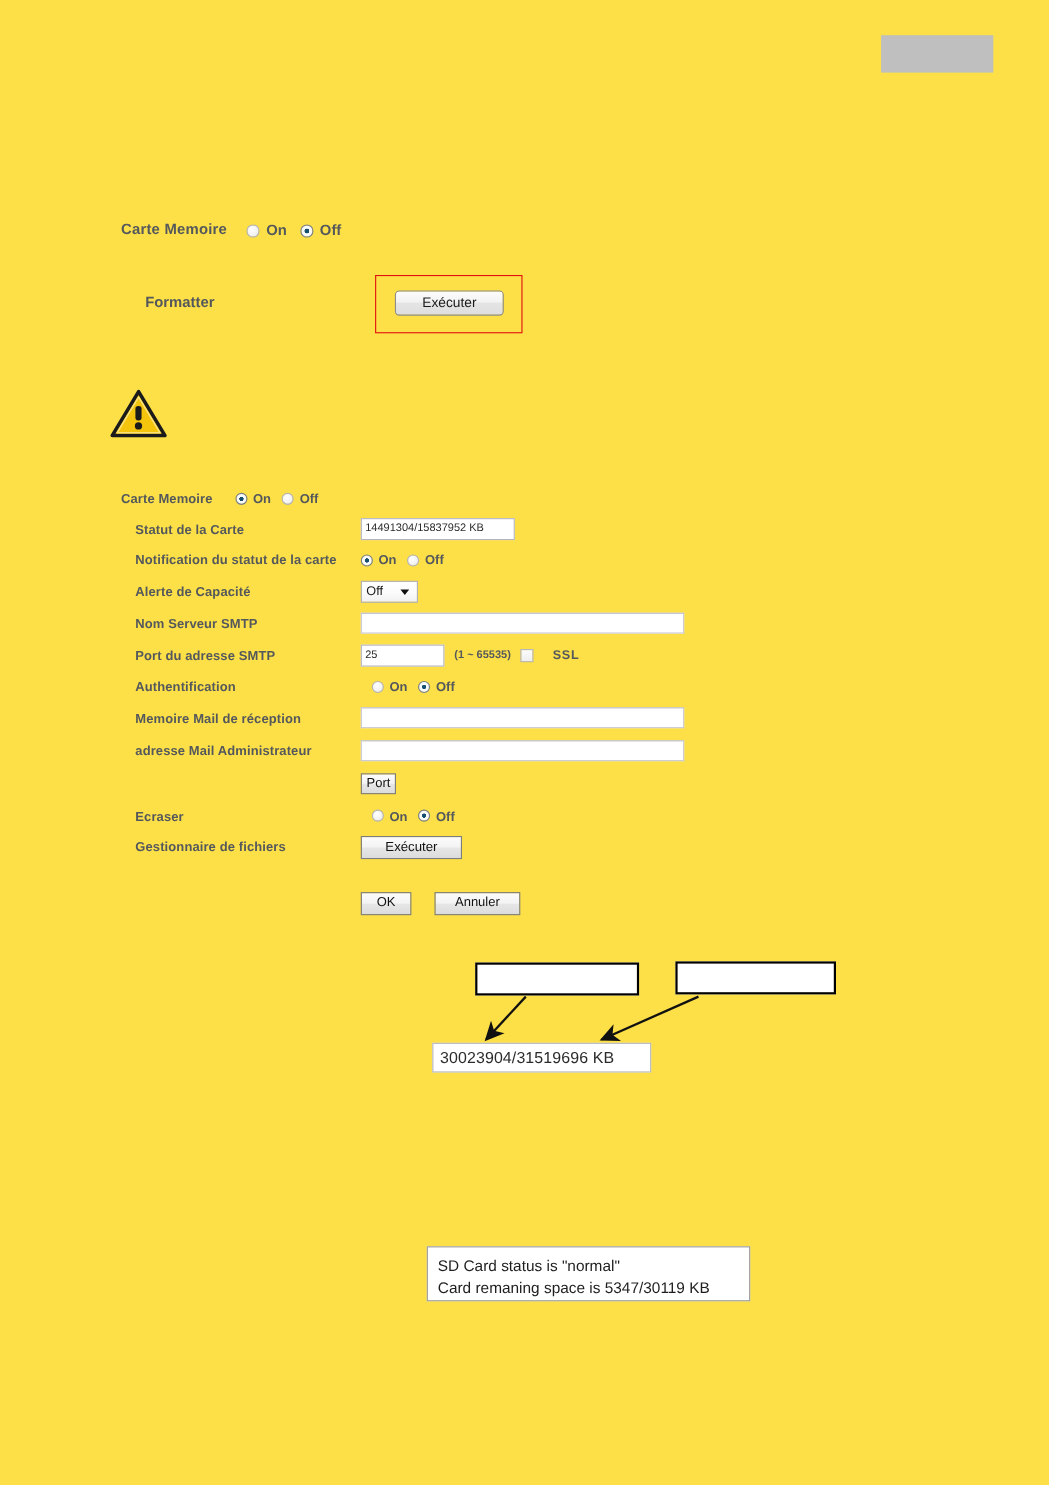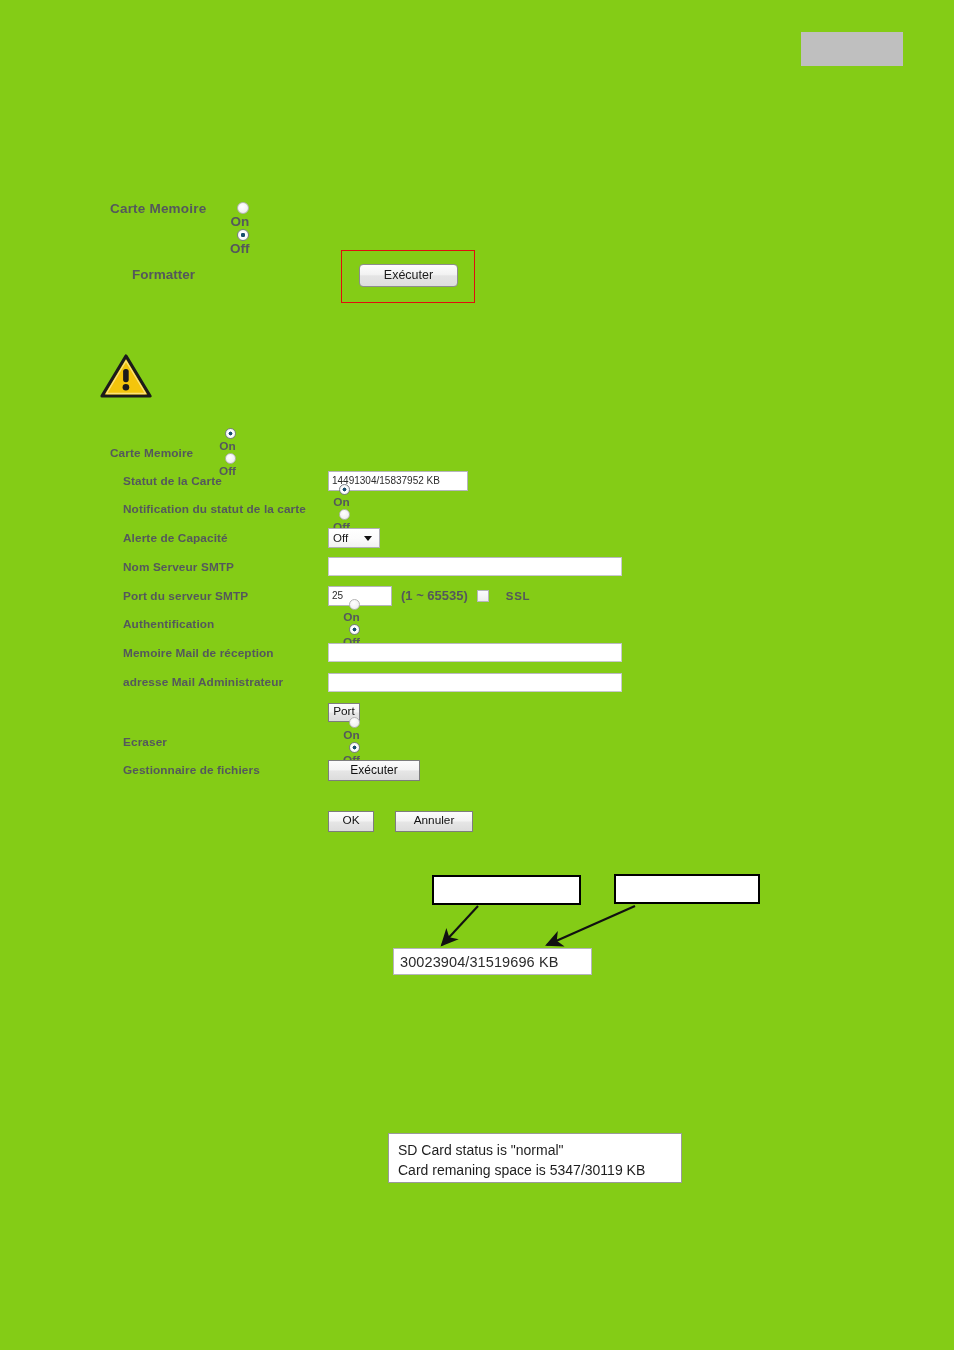--- a/index.html
+++ b/index.html
@@ -9,21 +9,21 @@
     background: #ffffff;
   }
   body {
     font-family: "Liberation Sans", sans-serif;
     color: #000;
   }
   #page {
     position: relative;
     width: 954px;
     height: 1350px;
-    background: #84cc16;
+    background: #fde047;
     overflow: hidden;
   }
 
   
   .abs { position: absolute; }
 
   
   .gray-block {
     left: 801px; top: 32px;
     width: 102px; height: 34px;
@@ -32,21 +32,21 @@
 
   
   .s1-label {
     left: 110px; top: 201px;
     font-size: 13.5px;
     font-weight: bold;
     color: #54585c;
     letter-spacing: .2px;
     white-space: nowrap;
   }
-  .radio-row { display: flex; align-items: center; flex-direction: column; }
+  .radio-row { display: flex; align-items: center; }
   .radio {
     display: inline-block;
     width: 12px; height: 12px;
     border-radius: 50%;
     box-sizing: border-box;
     border: 1px solid #b4b4b4;
     background: radial-gradient(circle at 40% 35%, #ffffff 0%, #f2f2f2 60%, #e2e2e2 100%);
     vertical-align: middle;
   }
   .radio.on {
@@ -135,21 +135,21 @@
     border-top-color: #b9b9c2;
     background: #ffffff;
     font-family: Liberation Sans, sans-serif;
     font-size: 10px;
     color: #2b2b2b;
     padding: 0 3px;
     outline: none;
   }
   .txt.status { width: 140px; height: 20px; border-color: #b5b5bd; }
   .txt.wide   { width: 294px; }
-  .txt.port   { width: 64px; height: 20px; border-color: #b5b5bd; }
+  .txt.port   { width: 76px; height: 20px; border-color: #b5b5bd; }
 
   .sel {
     box-sizing: border-box;
     width: 52px; height: 20px;
     border: 1px solid #b0b0b6;
     background: linear-gradient(to bottom,#ffffff 0%,#fbfbfb 55%,#f1f1f1 100%);
     font-size: 11.5px;
     color: #1a1a1a;
     display: flex;
     align-items: center;
@@ -161,21 +161,21 @@
     position: absolute;
     right: 7px; top: 50%;
     margin-top: -2px;
     width: 0; height: 0;
     border-left: 4px solid transparent;
     border-right: 4px solid transparent;
     border-top: 5px solid #111;
   }
 
   .range-note {
-    font-size: 13px;
+    font-size: 10px;
     font-weight: bold;
     color: #54585c;
     margin-left: 9px;
     white-space: nowrap;
   }
   .checkbox {
     display: inline-block;
     width: 12px; height: 12px;
     box-sizing: border-box;
     border: 1px solid #b6b6bb;
@@ -320,21 +320,21 @@
     </div>
 
     <div class="f-row" style="height:29px">
       <span class="f-label indent">Nom Serveur SMTP</span>
       <span class="f-ctrl">
         <input class="txt wide" type="text" value="" style="">
       </span>
     </div>
 
     <div class="f-row" style="height:29px">
-      <span class="f-label indent">Port du serveur SMTP</span>
+      <span class="f-label indent">Port du adresse SMTP</span>
       <span class="f-ctrl">
         <input class="txt port" type="text" value="25" style="">
         <span class="range-note">(1 ~ 65535)</span>
         <span class="checkbox"></span>
         <span class="ssl-text">SSL</span>
       </span>
     </div>
 
     <div class="f-row" style="height:28px">
       <span class="f-label indent">Authentification</span>

